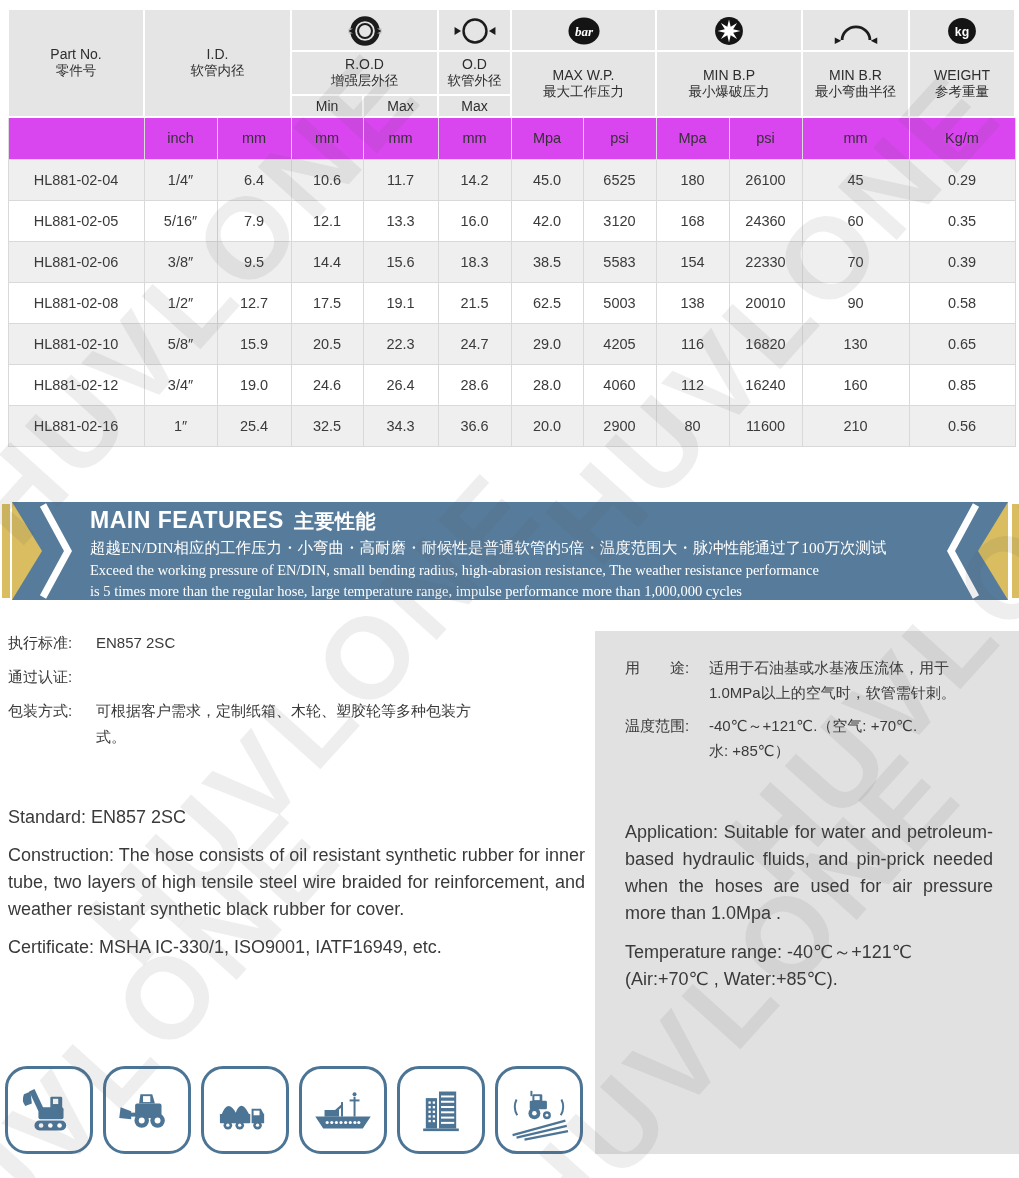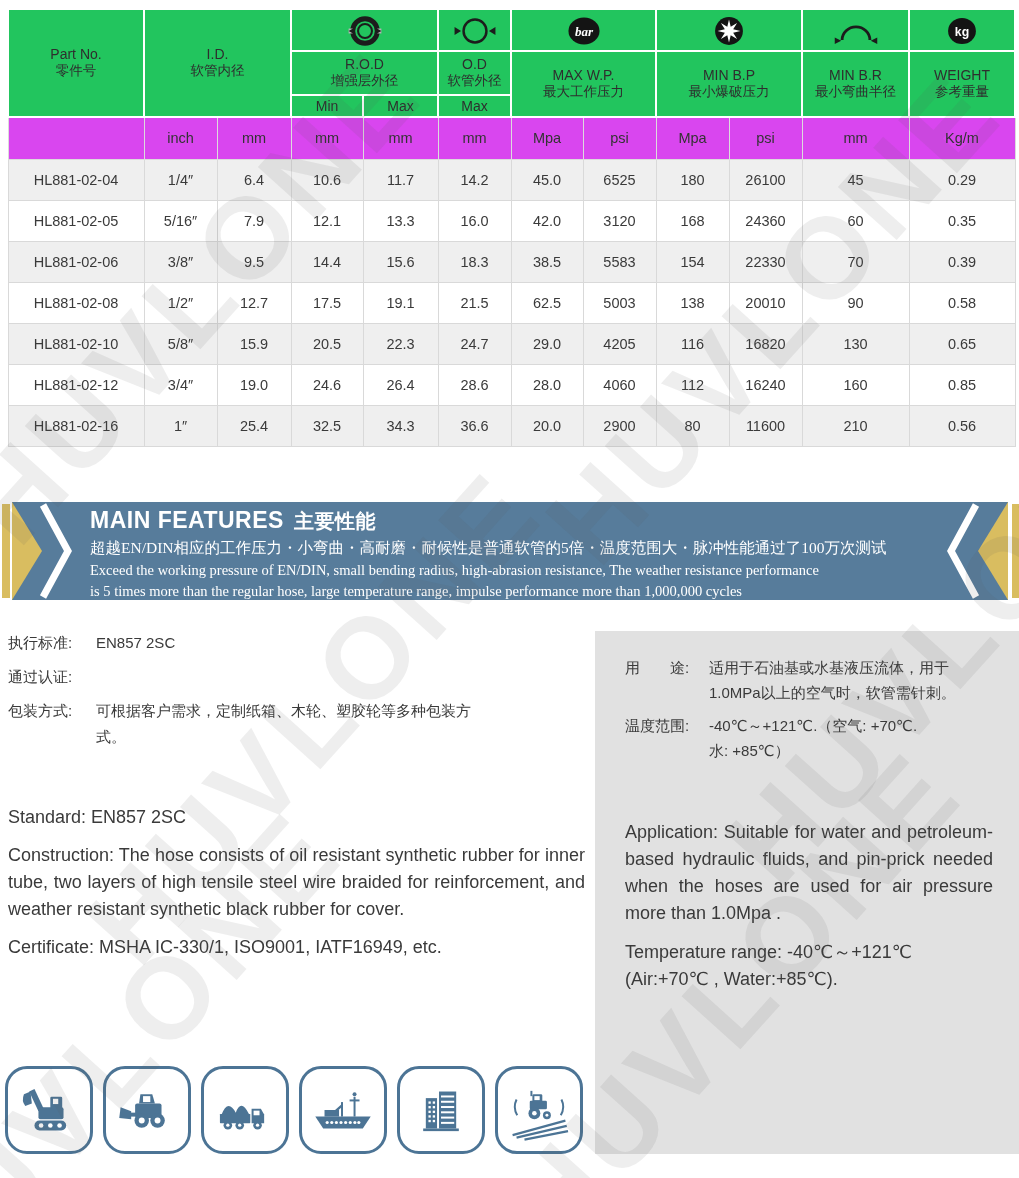--- a/index.html
+++ b/index.html
@@ -5,21 +5,21 @@
   html,body{margin:0;padding:0;background:#fff;}
   .page{position:relative;width:1019px;height:1178px;background:#fff;overflow:hidden;
         font-family:"Liberation Sans","DejaVu Sans",sans-serif;color:#3a3a3a;}
   
   .wm{position:absolute;z-index:9;font-weight:bold;font-size:115px;letter-spacing:7px;
       color:rgba(90,90,90,.10);transform:rotate(-48deg);transform-origin:left top;
       white-space:nowrap;pointer-events:none;}
   
   .spec{position:absolute;left:7px;top:8px;width:1007px;border-collapse:collapse;table-layout:fixed;}
   .spec td{text-align:center;vertical-align:middle;overflow:hidden;}
-  .spec .h{background:#22c55e;border:2px solid #fff;color:#2e2e2e;margin-left:8px;}
+  .spec .h{background:#e5e5e5;border:2px solid #fff;color:#2e2e2e;margin-left:8px;}
   .hr1{height:40px;} .hr2{height:44px;} .hr3{height:22px;}
   .units-row{height:42px;}
   .units-row td{background:#d946ef;border:1px solid #dcdcdc;font-size:14.5px;color:#333;}
   .he{font-size:14px;display:block;line-height:1.25;}
   .hz{font-size:13.5px;display:block;line-height:1.25;}
   .minmax{font-size:14px;}
   tbody.data tr{height:41px;}
   tbody.data td{border:1px solid #d9d9d9;font-size:14.5px;color:#3a3a3a;background:#fff;}
   tbody.data tr:nth-child(odd) td{background:#efefef;}
   .icon-cell svg{display:block;margin:2px auto 0;}

